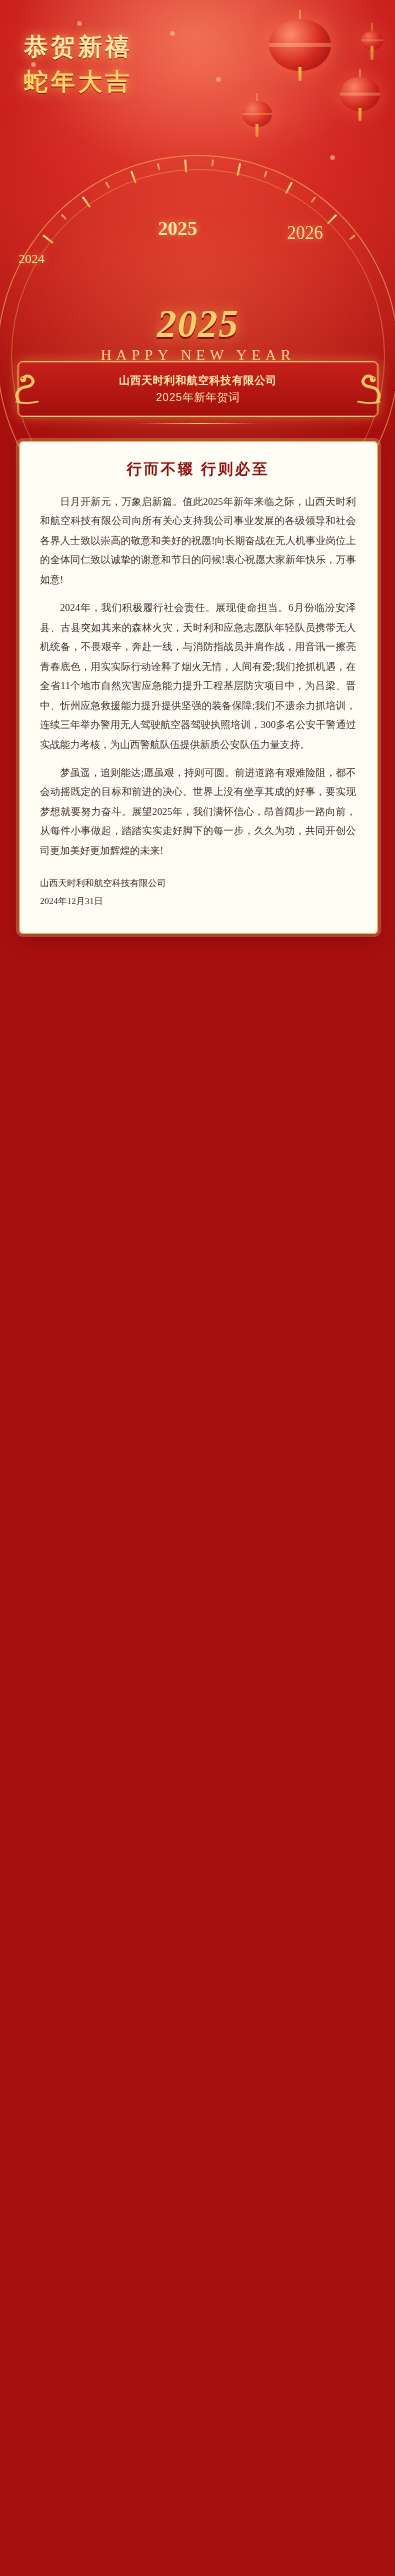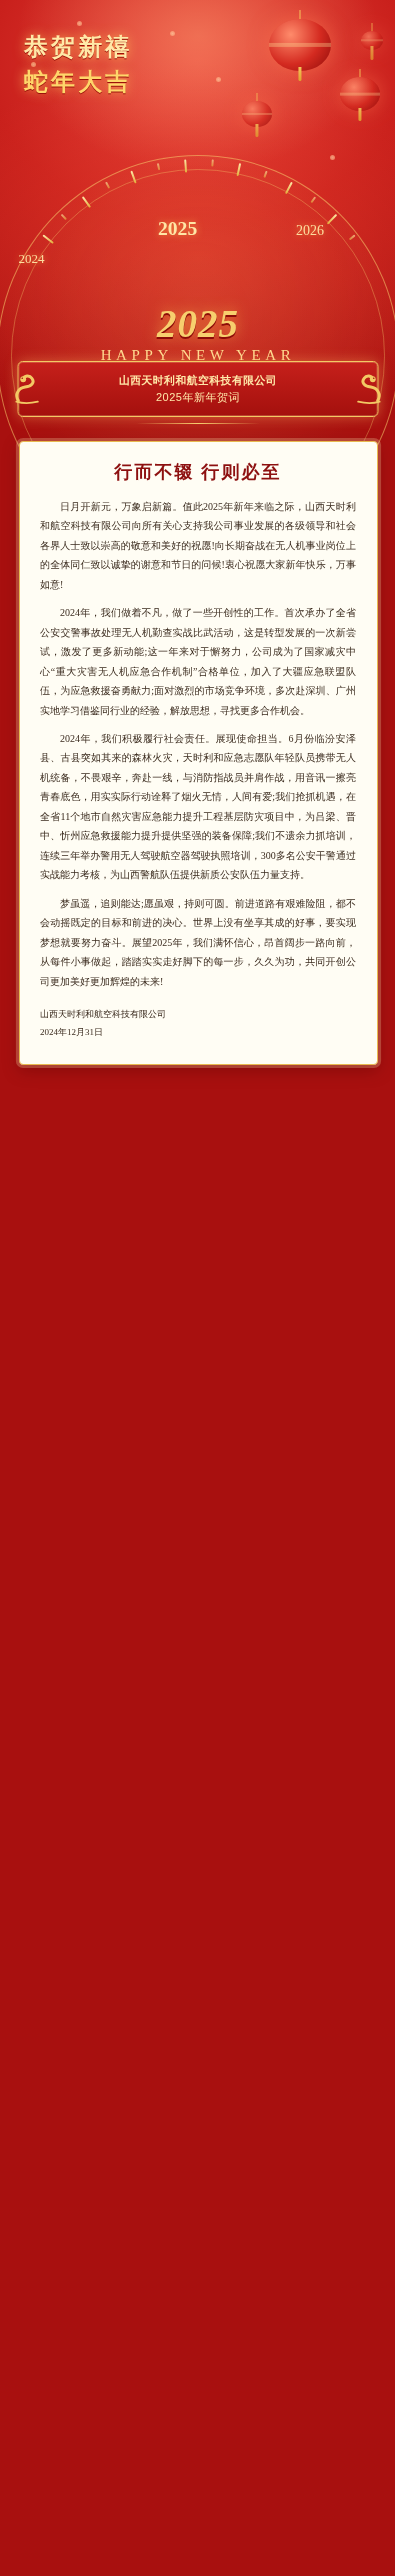--- a/index.html
+++ b/index.html
@@ -90,21 +90,21 @@
   .title-line.second { color: #ffd66a; }
 
   
   .year {
     position: absolute; z-index: 6;
     font-family: "Liberation Serif", "DejaVu Serif", serif;
     color: #ffe6a6; text-shadow: 0 0 7.2px rgba(255,180,80,.8);
   }
   .year-2024 { left: 18.5px;  top: 251px; font-size: 13px; opacity: .95; }
   .year-2025 { left: 158px; top: 218px; font-size: 19.6px; font-weight: bold; }
-  .year-2026 { left: 296px; top: 223px; font-size: 14px; opacity: .95; }
+  .year-2026 { left: 287px; top: 223px; font-size: 18px; opacity: .95; }
 
   
   .script-wrap {
     position: absolute; left: 0; right: 0; top: 304px; text-align: center; z-index: 7;
   }
   .script-2025 {
     font-family: "Liberation Serif", "DejaVu Serif", serif;
     font-size: 39px; font-style: italic; font-weight: bold;
     color: #f7cf6e; letter-spacing: 1px;
     text-shadow: 0 1.5px 0 #8d0c08, 0 0 13.4px rgba(255,190,80,.7);
@@ -142,21 +142,21 @@
     background: #fffdf4;
     border: 1.5px solid #e8b94f;
     border-radius: 4.1px;
     padding: 17.5px 20.6px 23px 20.6px;
     box-shadow: 0 0 0 3.1px rgba(255,235,180,.25), 0 5.2px 15.5px rgba(80,0,0,.35);
     z-index: 9;
   }
   .card-title {
     text-align: center;
     font-family: "Liberation Serif", "DejaVu Serif", serif;
-    font-size: 18px; font-weight: bold; color: #8d1010;
+    font-size: 15px; font-weight: bold; color: #8d1010;
     letter-spacing: 2.1px; margin-bottom: 13.4px;
   }
   .card p {
     margin: 0 0 8.8px 0;
     font-size: 10px;
     line-height: 1.95;
     color: #3b2b1e;
     text-align: justify;
     text-indent: 2em;
     font-family: "Liberation Serif", "DejaVu Serif", serif;
@@ -253,21 +253,20 @@
         <path d="M10 64 Q30 70 54 64" fill="none" stroke="#f3c964" stroke-width="4" stroke-linecap="round"></path>
       </g>
     </svg>
   </div>
   <div class="flourish"></div>
 
   <div class="card">
     <div class="card-title">行而不辍 行则必至</div>
 
     <p>日月开新元，万象启新篇。值此2025年新年来临之际，山西天时利和航空科技有限公司向所有关心支持我公司事业发展的各级领导和社会各界人士致以崇高的敬意和美好的祝愿!向长期奋战在无人机事业岗位上的全体同仁致以诚挚的谢意和节日的问候!衷心祝愿大家新年快乐，万事如意!</p>
-    <p>2024年，我们做着不凡，做了一些开创性的工作。首次承办了全省公安交警事故处理无人机勤查实战比武活动，这是转型发展的一次新尝试，激发了更多新动能;这一年来对于懈努力，公司成为了国家减灾中心“重大灾害无人机应急合作机制”合格单位，加入了大疆应急联盟队伍，为应急救援奋勇献力;面对激烈的市场竞争环境，多次赴深圳、广州实地学习借鉴同行业的经验，解放思想，寻找更多合作机会。</p>
     <p>2024年，我们积极履行社会责任。展现使命担当。6月份临汾安泽县、古县突如其来的森林火灾，天时利和应急志愿队年轻队员携带无人机统备，不畏艰辛，奔赴一线，与消防指战员并肩作战，用音讯一擦亮青春底色，用实实际行动诠释了烟火无情，人间有爱;我们抢抓机遇，在全省11个地市自然灾害应急能力提升工程基层防灾项目中，为吕梁、晋中、忻州应急救援能力提升提供坚强的装备保障;我们不遗余力抓培训，连续三年举办警用无人驾驶航空器驾驶执照培训，300多名公安干警通过实战能力考核，为山西警航队伍提供新质公安队伍力量支持。</p>
     <p>梦虽遥，追则能达;愿虽艰，持则可圆。前进道路有艰难险阻，都不会动摇既定的目标和前进的决心。世界上没有坐享其成的好事，要实现梦想就要努力奋斗。展望2025年，我们满怀信心，昂首阔步一路向前，从每件小事做起，踏踏实实走好脚下的每一步，久久为功，共同开创公司更加美好更加辉煌的未来!</p>
 
     <div class="sig">
       <div>山西天时利和航空科技有限公司</div>
       <div class="line2">2024年12月31日</div>
     </div>
   </div>
 
 </div>

